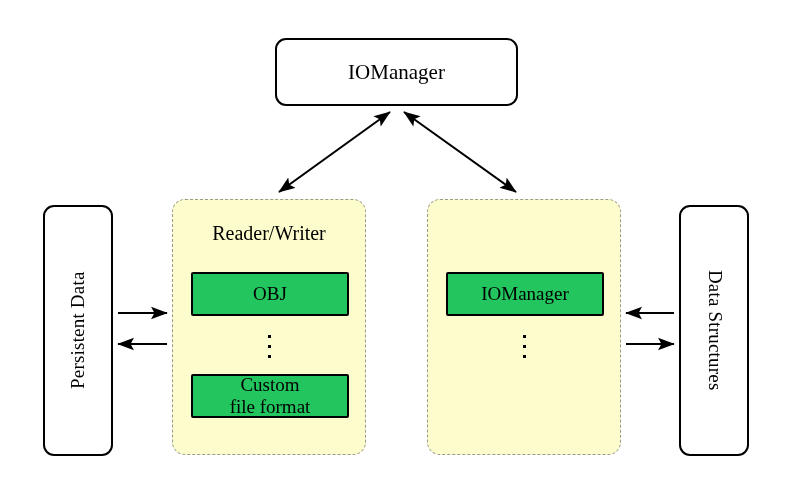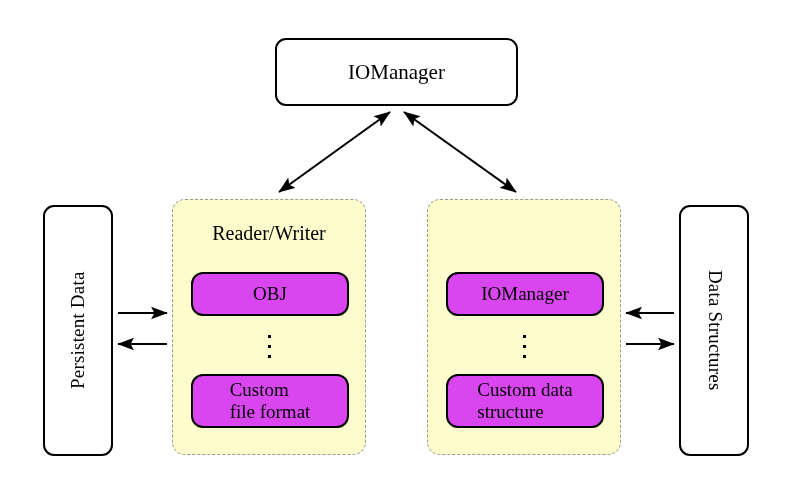--- a/index.html
+++ b/index.html
@@ -104,39 +104,39 @@
     text-align: center;
     font-size: 20px;
     white-space: nowrap;
   }
 
   
   .inner-box {
     position: absolute;
     box-sizing: border-box;
     border: 2.2px solid #000000;
-    border-radius: 12px;
-    background: #d946ef;
+    border-radius: 2px;
+    background: #22c55e;
     display: flex;
     align-items: center;
     justify-content: center;
-    text-align: left;
+    text-align: center;
     font-size: 19px;
     line-height: 1.18;
   }
   .inner-box.single {
     left: 18px;
     width: 158px;
     height: 44px;
     top: 72px;
   }
   .inner-box.double {
     left: 18px;
     width: 158px;
-    height: 54px;
+    height: 44px;
     top: 174px;
   }
 
   .vdots {
     position: absolute;
     left: 0;
     right: 0;
     top: 128px;
     text-align: center;
     font-size: 17px;
@@ -218,21 +218,15 @@
     <div class="inner-box single">
       <span>IOManager</span>
     </div>
 
     <div class="vdots">
       <span></span>
       <span></span>
       <span></span>
     </div>
 
-    <div class="inner-box double">
-      <span>
-        <span>Custom data</span><br>
-        <span>structure</span>
-      </span>
-    </div>
   </div>
 
 </div>
 
 </body></html>

